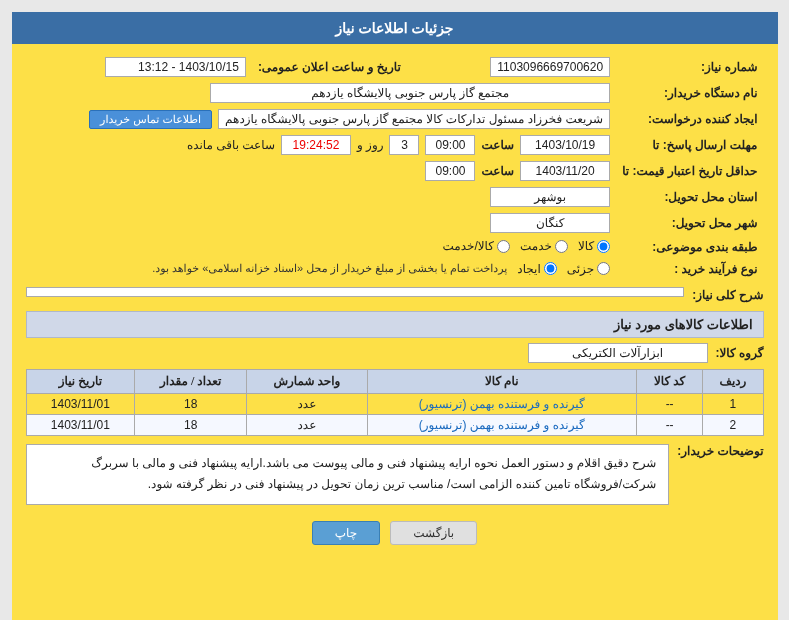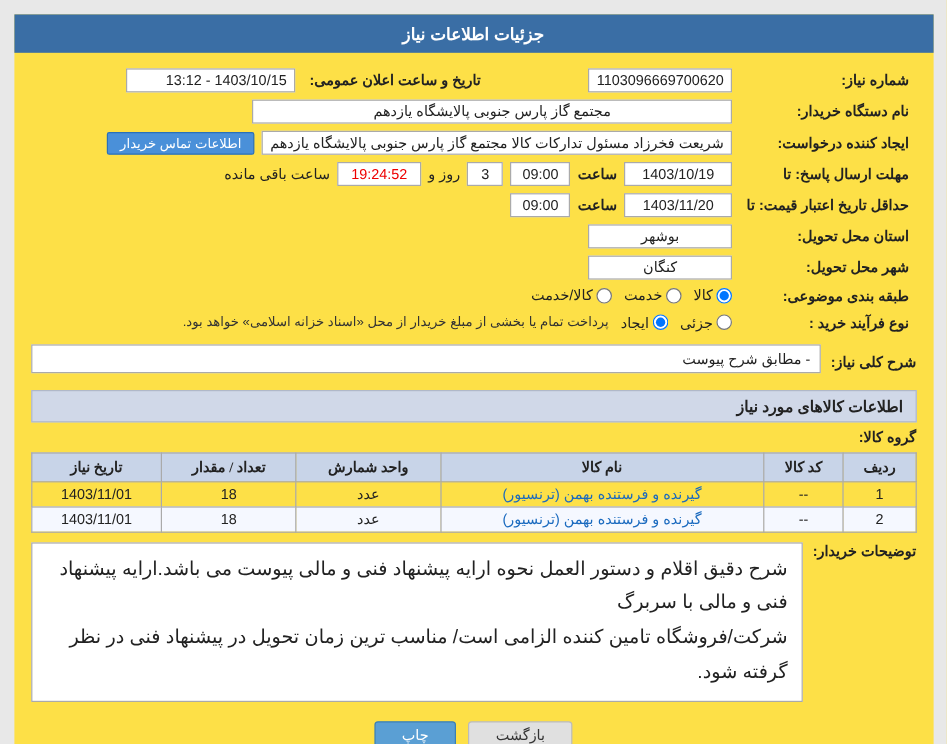--- a/index.html
+++ b/index.html
@@ -108,21 +108,21 @@
       padding: 3px 6px;
       text-align: center;
       font-size: 12px;
     }
     .items-table tr:nth-child(even) td { background: #f5f8ff; }
     .notes-box {
       border: 1px solid #aaa;
       background: #fff;
       padding: 8px 12px;
       margin-bottom: 8px;
-      font-size: 16px;
+      font-size: 12px;
       line-height: 1.8;
       text-align: right;
     }
     .btn-row {
       display: flex;
       justify-content: center;
       gap: 10px;
       margin-top: 6px;
     }
     .btn-print {
@@ -273,28 +273,28 @@
             <span style="font-size:11px; color:#333;">پرداخت تمام یا بخشی از مبلغ خریدار از محل «اسناد خزانه اسلامی» خواهد بود.</span>
           </div>
         </td>
       </tr>
     </tbody>
       </table>
 
     <div style="display:flex; align-items:center; gap:8px; margin-bottom:6px;">
       <span style="font-weight:bold; white-space:nowrap;">شرح کلی نیاز:</span>
       <div class="alarm-bar" style="flex:1;">
-        <span class="alarm-text">- مطابق شرح پیوست</span>
       </div>
     </div>
 
     <div class="section-header">اطلاعات کالاهای مورد نیاز</div>
 
     <div style="display:flex; align-items:center; gap:8px; margin-bottom:6px;">
       <span style="font-weight:bold;">گروه کالا:</span>
+      <span class="value-box" style="min-width:180px;">ابزارآلات الکتریکی</span>
     </div>
 
     <table class="items-table">
       <thead>
         <tr>
           <th>ردیف</th>
           <th>کد کالا</th>
           <th>نام کالا</th>
           <th>واحد شمارش</th>
           <th>تعداد / مقدار</th>

